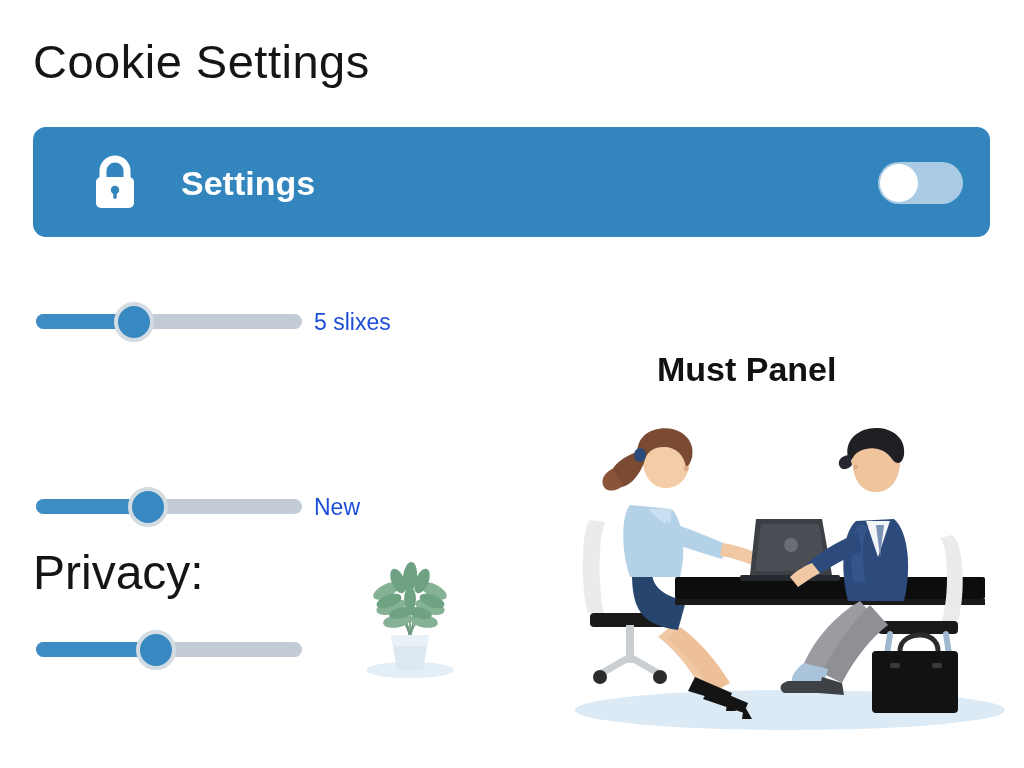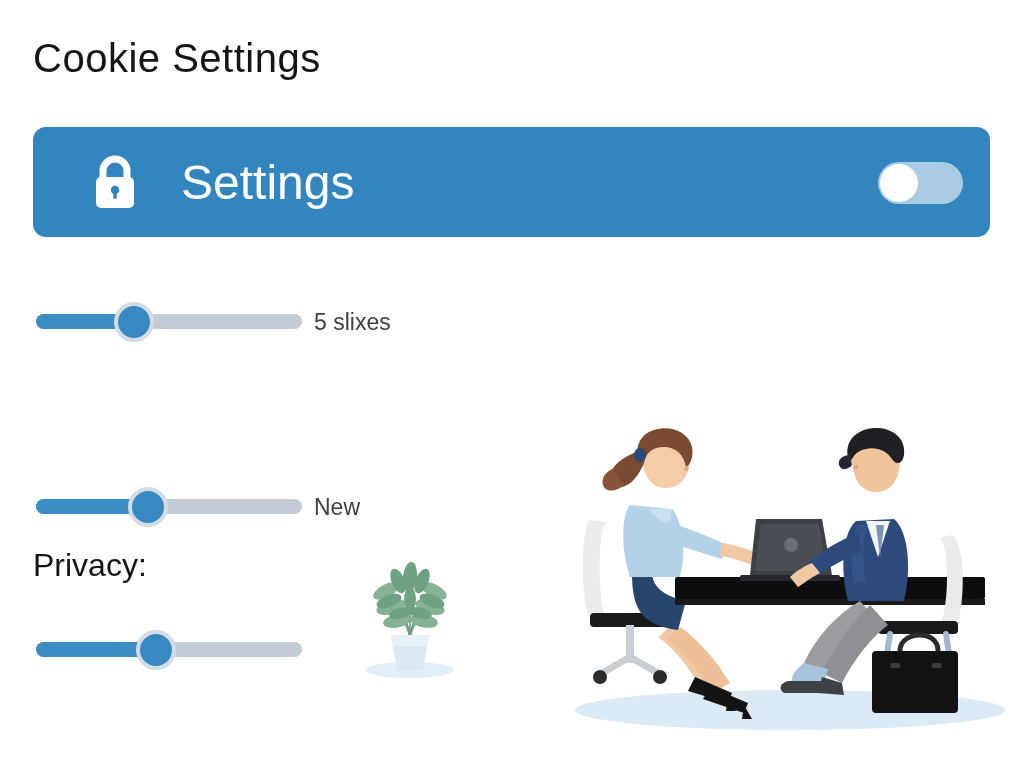--- a/index.html
+++ b/index.html
@@ -20,21 +20,21 @@
     width: 1024px;
     height: 768px;
     background: #ffffff;
   }
 
   
   .page-title {
     position: absolute;
     left: 33px;
     top: 38px;
-    font-size: 40px;
+    font-size: 47px;
     font-weight: 400;
     color: #151515;
     letter-spacing: 0.5px;
     line-height: 1;
     white-space: nowrap;
   }
 
   
   .settings-bar {
     position: absolute;
@@ -50,22 +50,22 @@
     position: absolute;
     left: 54px;
     top: 27px;
     width: 56px;
     height: 56px;
   }
   .bar-title {
     position: absolute;
     left: 148px;
     top: 18px;
-    font-size: 48px;
-    font-weight: 400;
+    font-size: 34px;
+    font-weight: 700;
     color: #ffffff;
     line-height: 76px;
     white-space: nowrap;
   }
   .toggle {
     position: absolute;
     right: 27px;
     top: 35px;
     width: 85px;
     height: 42px;
@@ -121,31 +121,31 @@
     border-radius: 50%;
     background: #3889c1;
     border: 4px solid #d3dbe3;
     box-sizing: border-box;
   }
   .slider-label {
     position: absolute;
     left: 278px;
     top: 6px;
     font-size: 23px;
-    color: #404040;
+    color: #1d4ed8;
     white-space: nowrap;
     line-height: 28px;
   }
 
   
   .privacy-label {
     position: absolute;
     left: 33px;
     top: 549px;
-    font-size: 32px;
+    font-size: 48px;
     color: #151515;
     line-height: 1;
     white-space: nowrap;
   }
 
   
   .panel-heading {
     position: absolute;
     left: 657px;
     top: 352px;
@@ -221,20 +221,21 @@
 
   <div class="slider-row" style="top:630px;">
     <div class="slider">
       <div class="track-bg"></div>
       <div class="track-fill" style="width:45%"></div>
       <div class="knob" style="left:45%"></div>
     </div>
     <div class="slider-label"></div>
   </div>
 
+  <div class="panel-heading">Must Panel</div>
 
   <div class="plant-illustration">
     <svg width="110" height="165" viewBox="0 0 110 165">
       <ellipse cx="55" cy="155" rx="44" ry="8" fill="#e3eef7"></ellipse>
       <g stroke="#6d9a7f" stroke-width="1.6" fill="none">
         <path d="M55 122 C53 104 44 92 34 80"></path>
         <path d="M55 122 C55 104 55 88 55 72"></path>
         <path d="M55 122 C57 104 66 92 77 80"></path>
         <path d="M55 122 C52 108 45 100 38 94"></path>
         <path d="M55 122 C58 108 66 100 73 94"></path>

